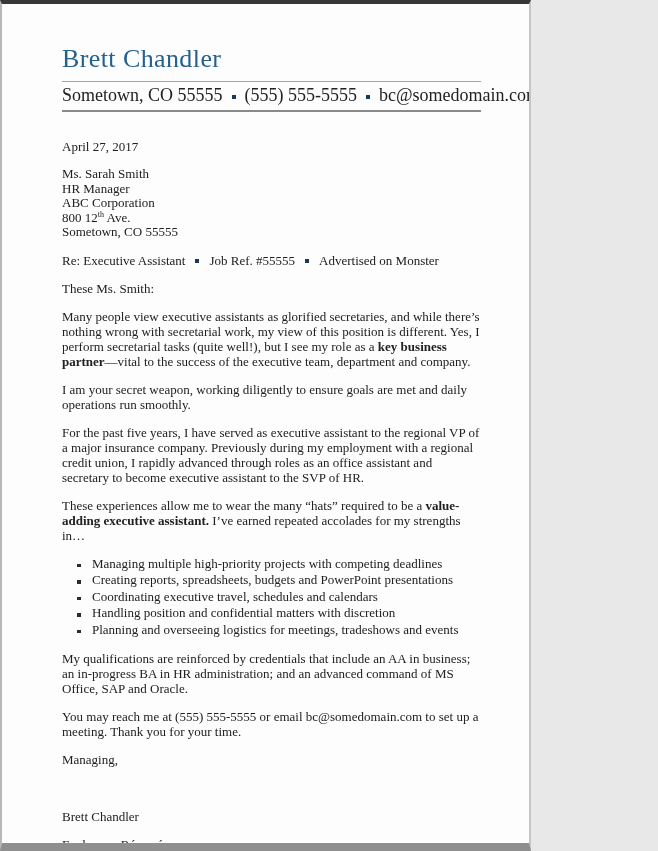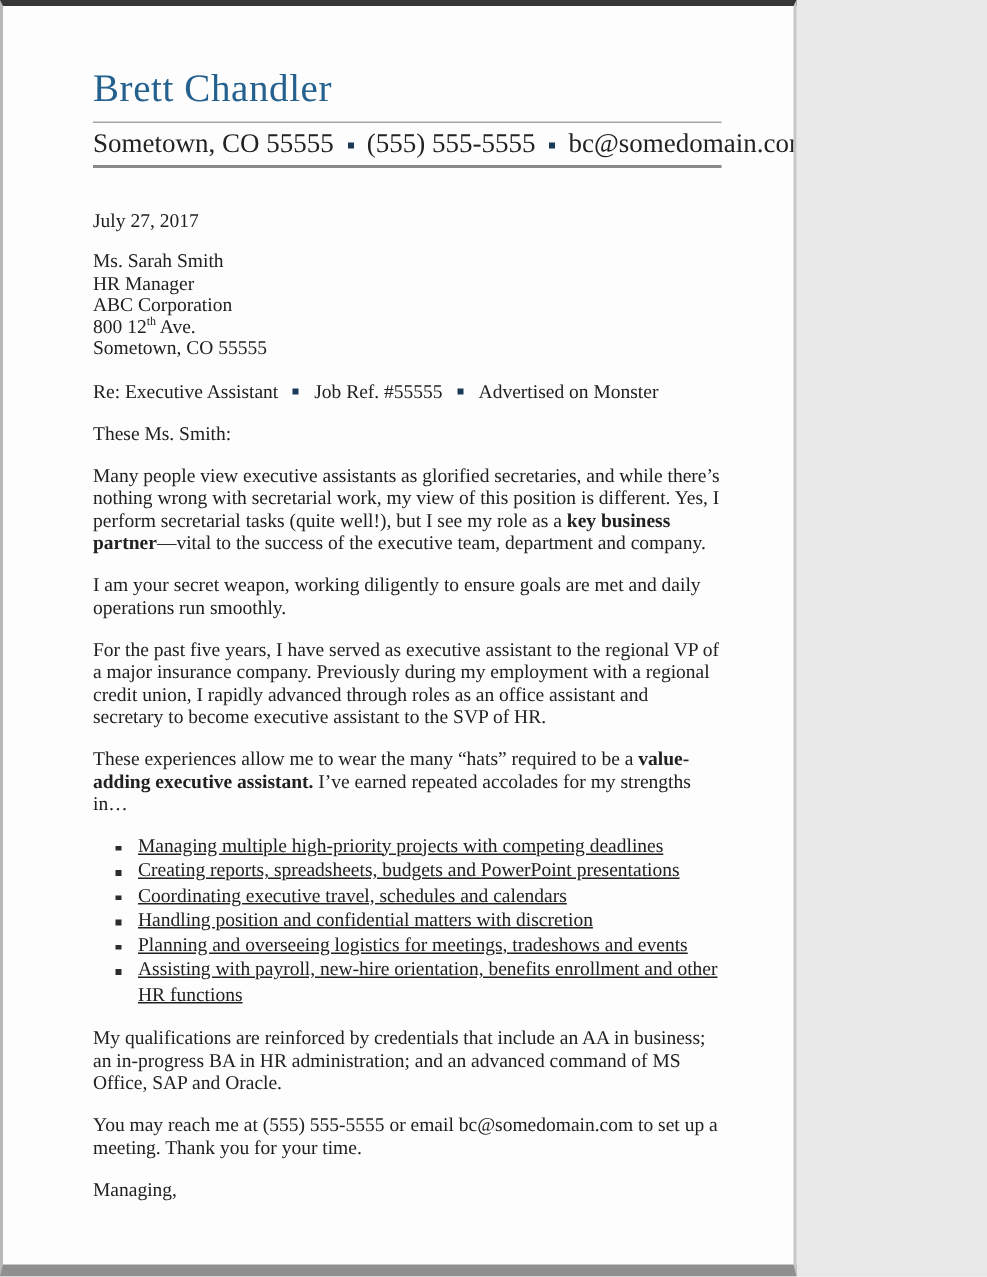--- a/index.html
+++ b/index.html
@@ -57,21 +57,20 @@
   .recipient div { line-height: 14.5px; }
   .recipient sup { font-size: 8px; line-height: 0; }
   .subject-line { white-space: nowrap; }
   .subject-line .sq { margin: 0 10px; }
   strong { font-weight: bold; text-align: right; }
   
   ul.strengths {
     list-style: none;
     margin: 12px 0;
     padding: 0 0 0 13px;
-    text-decoration: underline;
   }
   ul.strengths li {
     position: relative;
     padding-left: 17px;
     line-height: 16.5px;
   }
   .bullet-sq {
     position: absolute;
     left: 2px;
     top: 8px;
@@ -88,21 +87,21 @@
 
   <header>
     <h1 class="lh-name">Brett Chandler</h1>
     <div class="contact-bar">
       <span>Sometown, CO 55555</span><span class="sq"></span><span>(555) 555-5555</span><span class="sq"></span><span>bc@somedomain.com</span>
     </div>
   </header>
 
   <main class="body-text">
 
-    <p class="date-line">July 27, 2017</p>
+    <p class="date-line">April 27, 2017</p>
 
     <div class="recipient">
       <div>Ms. Sarah Smith</div>
       <div>HR Manager</div>
       <div>ABC Corporation</div>
       <div><span>800 12</span><sup>th</sup><span> Ave.</span></div>
       <div>Sometown, CO 55555</div>
     </div>
 
     <p class="subject-line">
@@ -118,21 +117,20 @@
     <p>For the past five years, I have served as executive assistant to the regional VP of a major insurance company. Previously during my employment with a regional credit union, I rapidly advanced through roles as an office assistant and secretary to become executive assistant to the SVP of HR.</p>
 
     <p><span>These experiences allow me to wear the many “hats” required to be a </span><strong>value-adding executive assistant.</strong><span> I’ve earned repeated accolades for my strengths in…</span></p>
 
     <ul class="strengths">
       <li><span class="bullet-sq"></span><span>Managing multiple high-priority projects with competing deadlines</span></li>
       <li><span class="bullet-sq"></span><span>Creating reports, spreadsheets, budgets and PowerPoint presentations</span></li>
       <li><span class="bullet-sq"></span><span>Coordinating executive travel, schedules and calendars</span></li>
       <li><span class="bullet-sq"></span><span>Handling position and confidential matters with discretion</span></li>
       <li><span class="bullet-sq"></span><span>Planning and overseeing logistics for meetings, tradeshows and events</span></li>
-      <li><span class="bullet-sq"></span><span>Assisting with payroll, new-hire orientation, benefits enrollment and other HR functions</span></li>
     </ul>
 
     <p>My qualifications are reinforced by credentials that include an AA in business; an in-progress BA in HR administration; and an advanced command of MS Office, SAP and Oracle.</p>
 
     <p>You may reach me at (555) 555-5555 or email bc@somedomain.com to set up a meeting. Thank you for your time.</p>
 
     <p>Managing,</p>
 
     <p class="signature-name">Brett Chandler</p>
 

